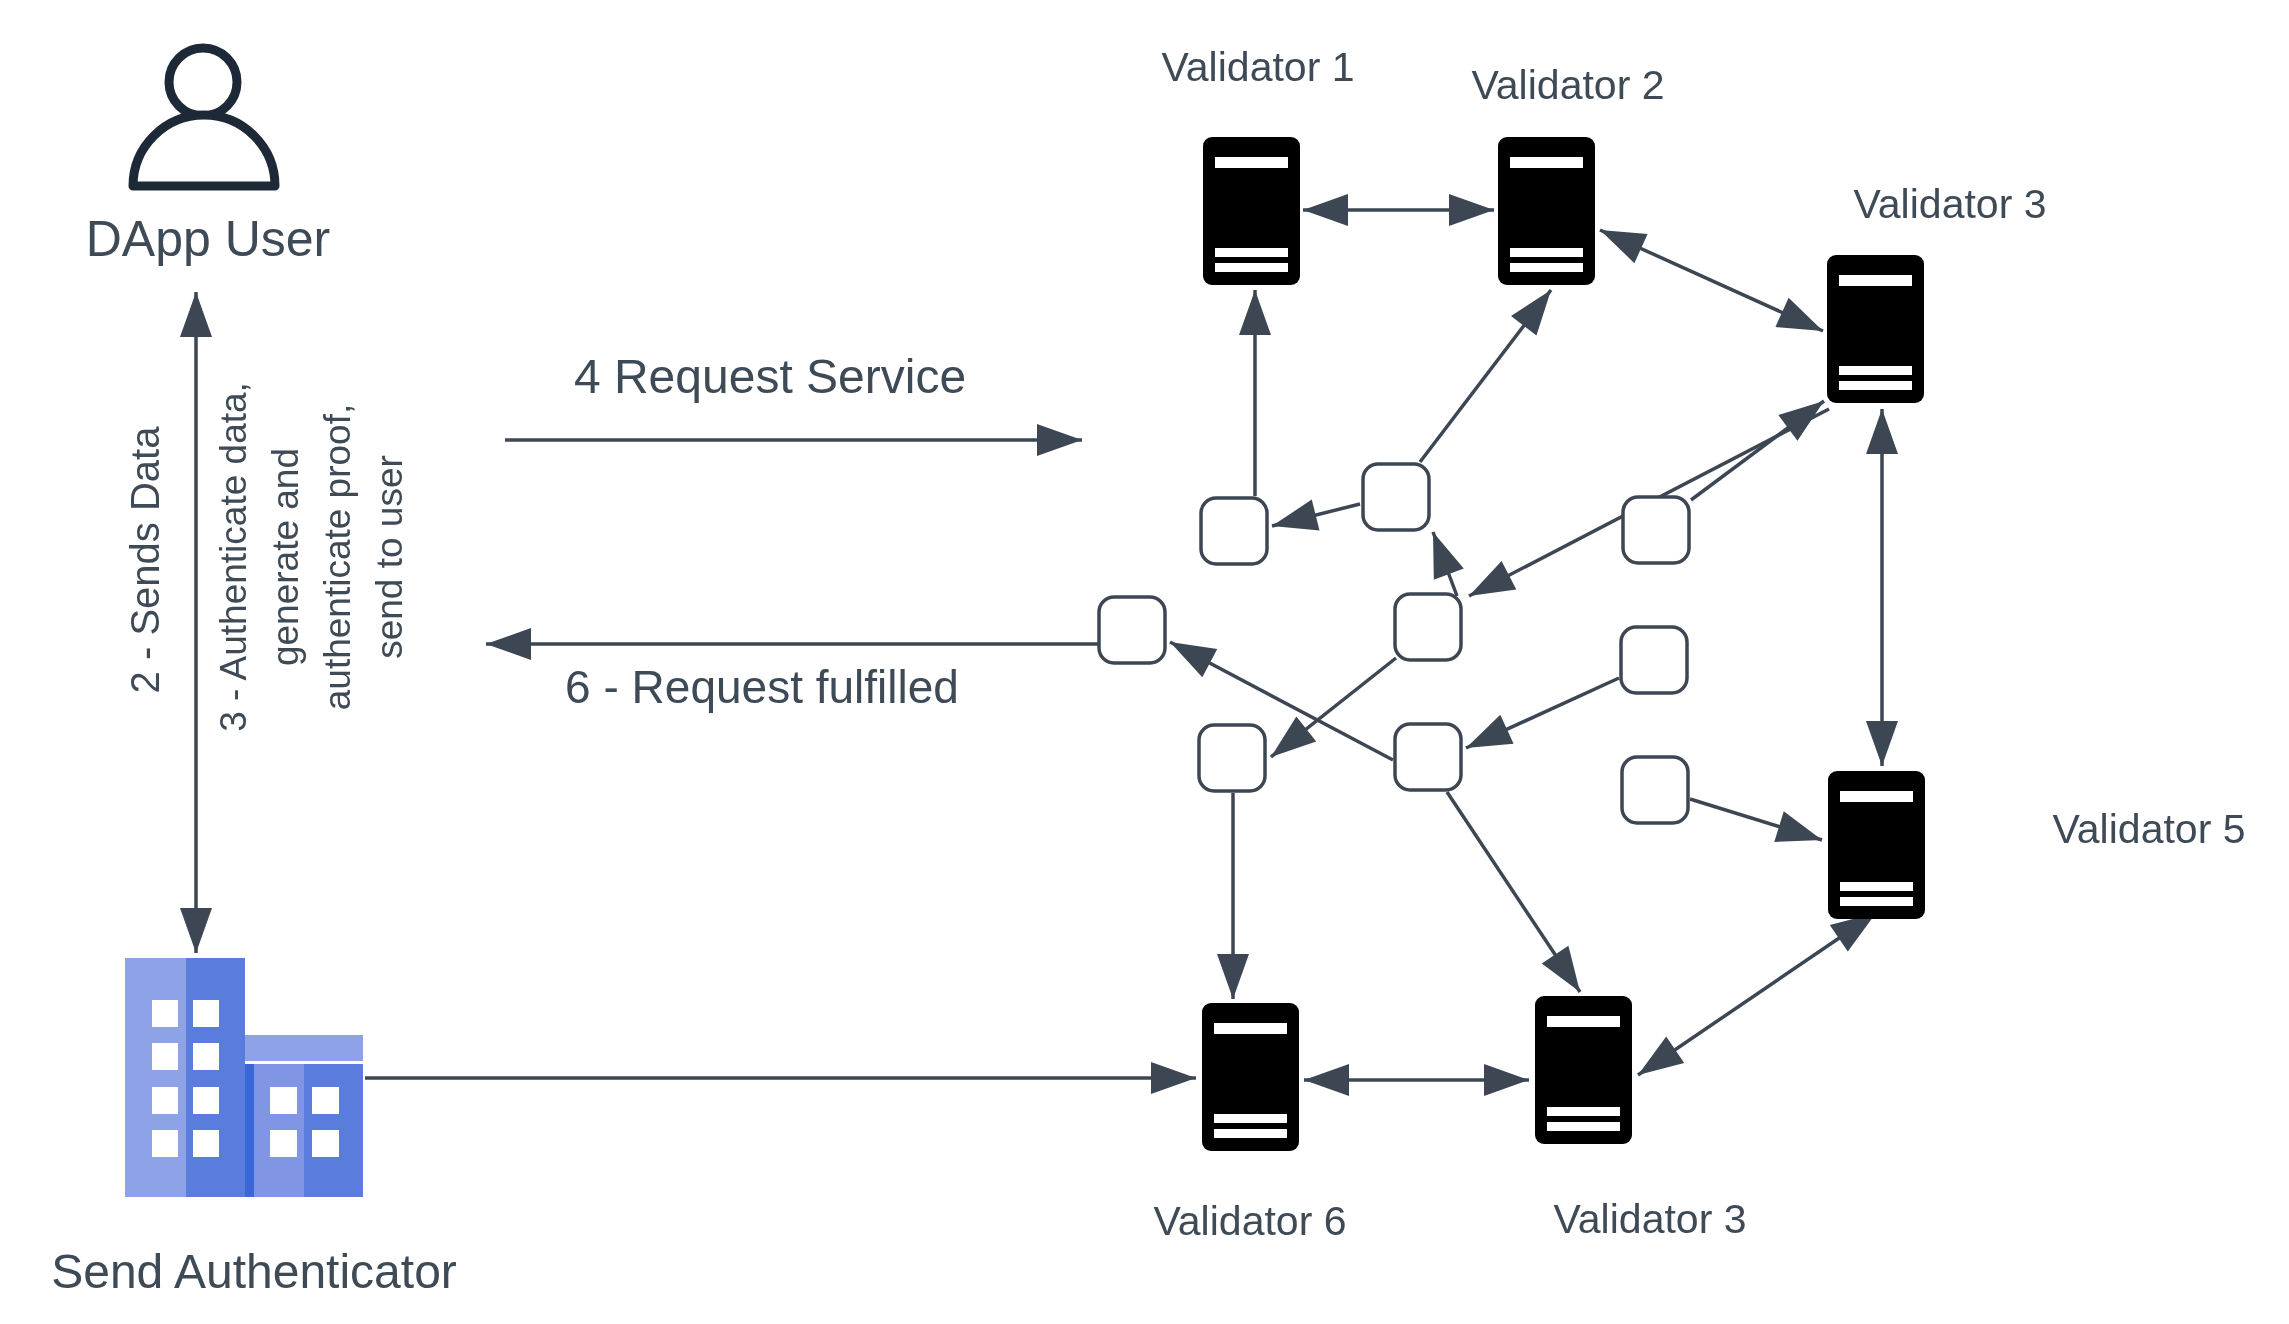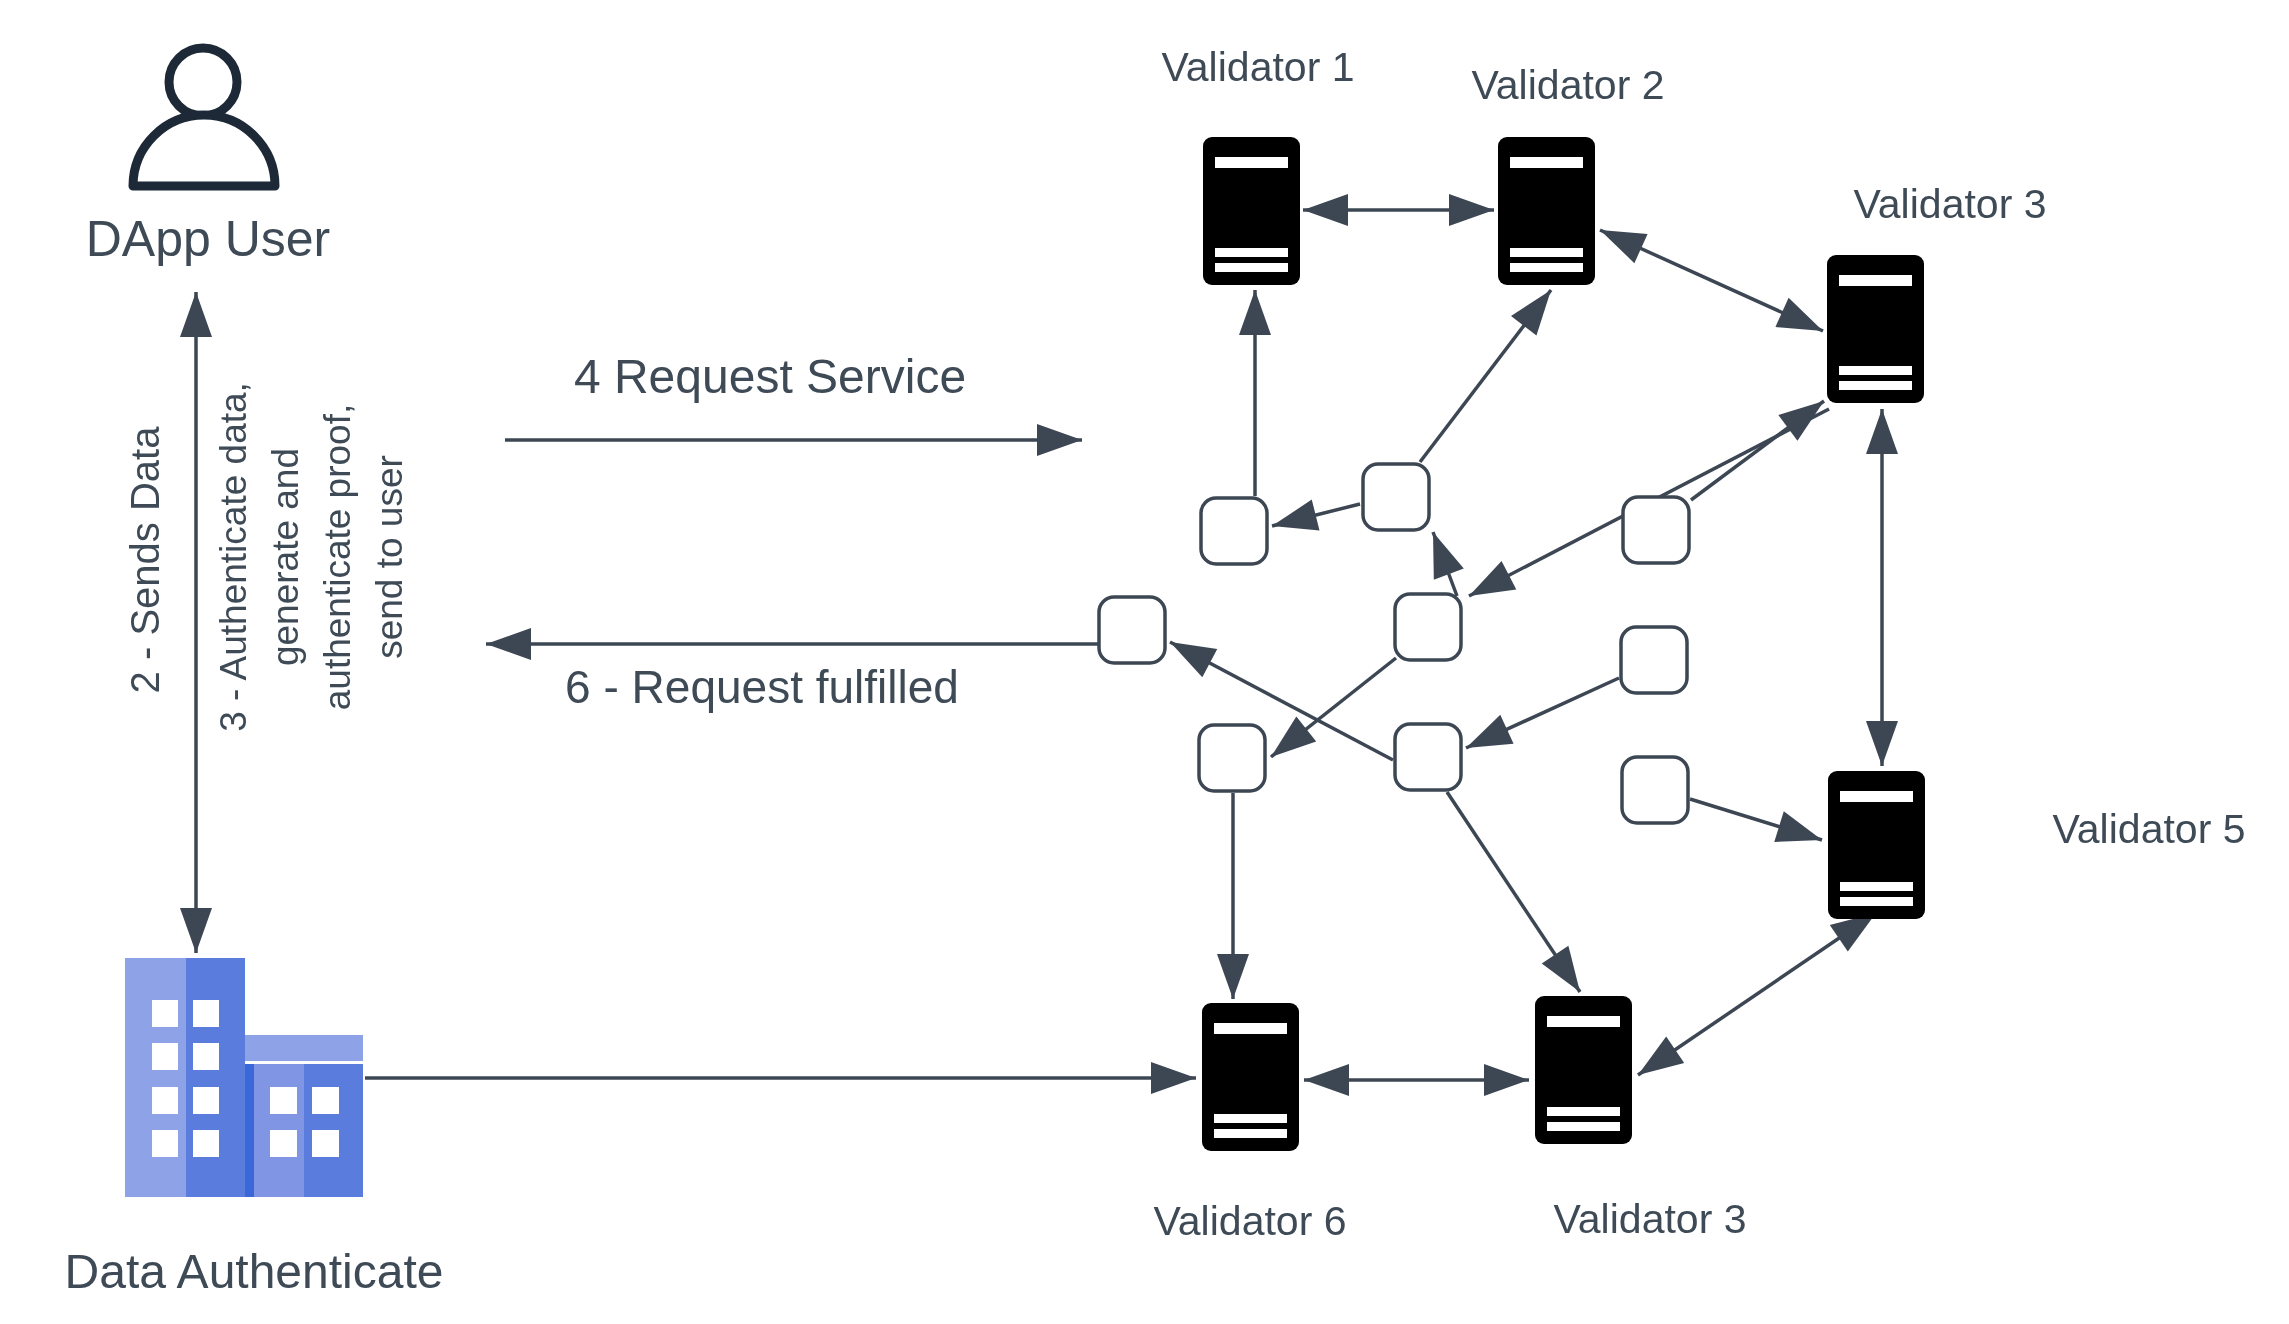--- a/index.html
+++ b/index.html
@@ -109,21 +109,21 @@
         <rect x="270" y="1087" width="27" height="27" fill="#ffffff"></rect>
         <rect x="312" y="1087" width="27" height="27" fill="#ffffff"></rect>
         <rect x="270" y="1130" width="27" height="27" fill="#ffffff"></rect>
         <rect x="312" y="1130" width="27" height="27" fill="#ffffff"></rect>
       </g>
     </g>
   </svg>
 
   <div class="lbl" style="left:208px;top:240px;font-size:50px;">DApp User</div>
 
-  <div class="lbl" style="left:254px;top:1272px;font-size:48px;">Data Authenticate</div>
+  <div class="lbl" style="left:254px;top:1272px;font-size:48px;">Send Authenticator</div>
 
   <div class="lbl" style="left:1258px;top:68px;font-size:41px;">Validator 1</div>
   <div class="lbl" style="left:1568px;top:86px;font-size:41px;">Validator 2</div>
   <div class="lbl" style="left:1950px;top:205px;font-size:41px;">Validator 3</div>
   <div class="lbl" style="left:2149px;top:830px;font-size:41px;">Validator 5</div>
   <div class="lbl" style="left:1650px;top:1220px;font-size:41px;">Validator 3</div>
   <div class="lbl" style="left:1250px;top:1222px;font-size:41px;">Validator 6</div>
 
   <div class="lbl" style="left:770px;top:377px;font-size:48px;">4 Request Service</div>
   <div class="lbl" style="left:762px;top:687px;font-size:46px;">6 - Request fulfilled</div>

